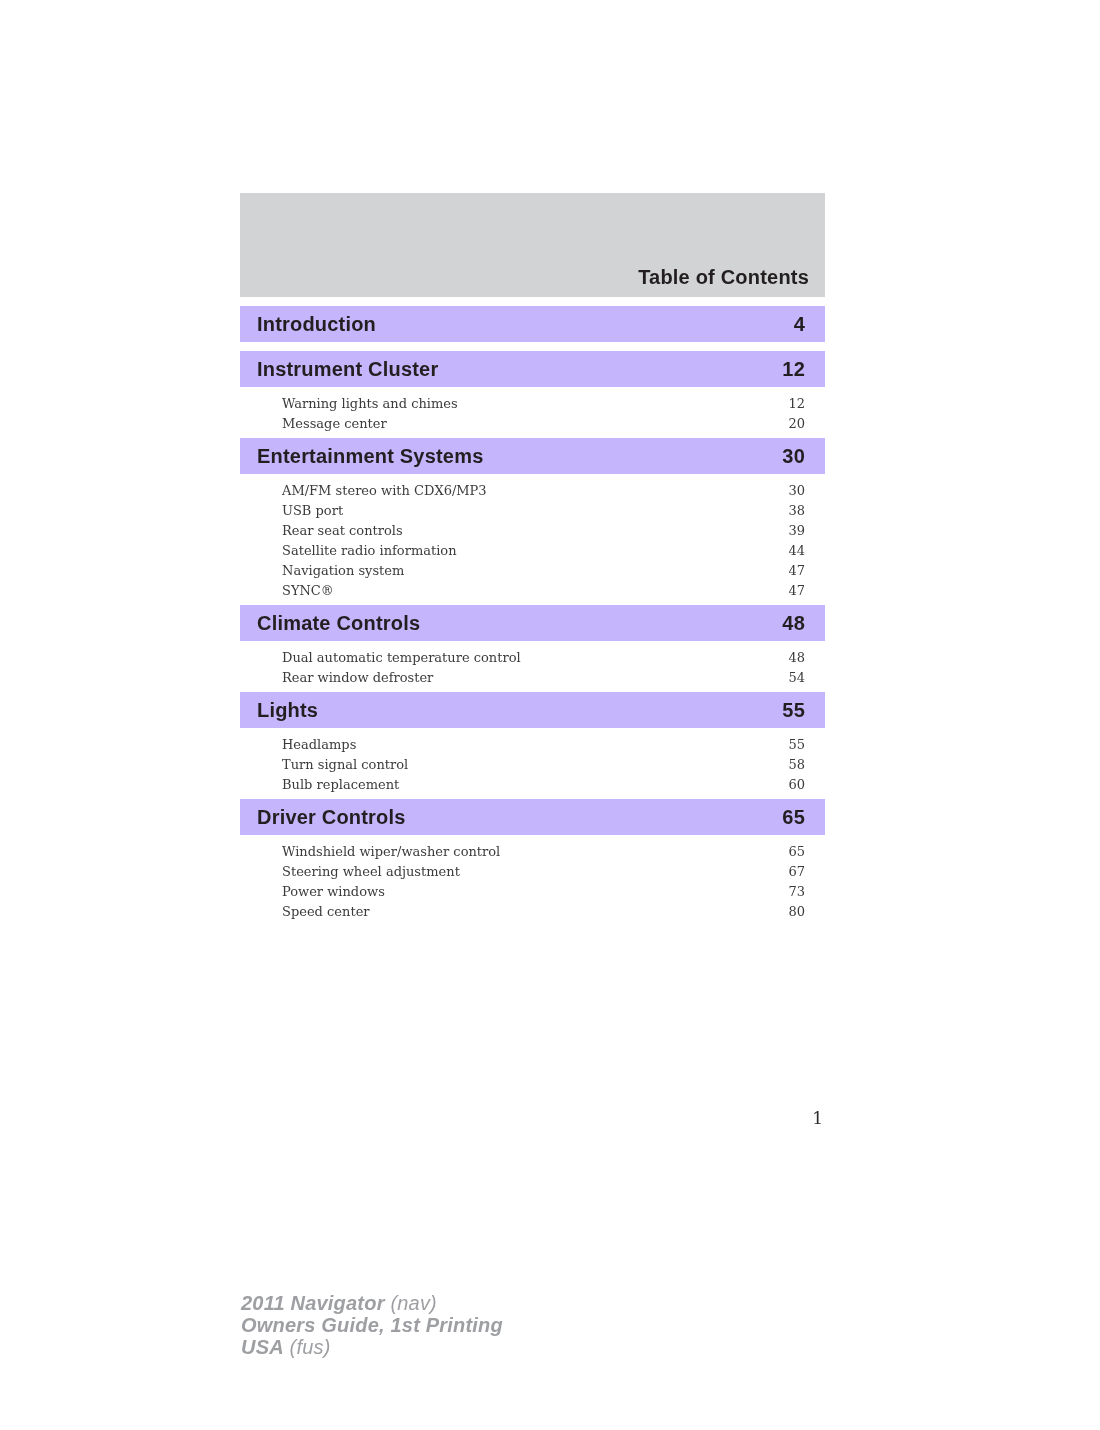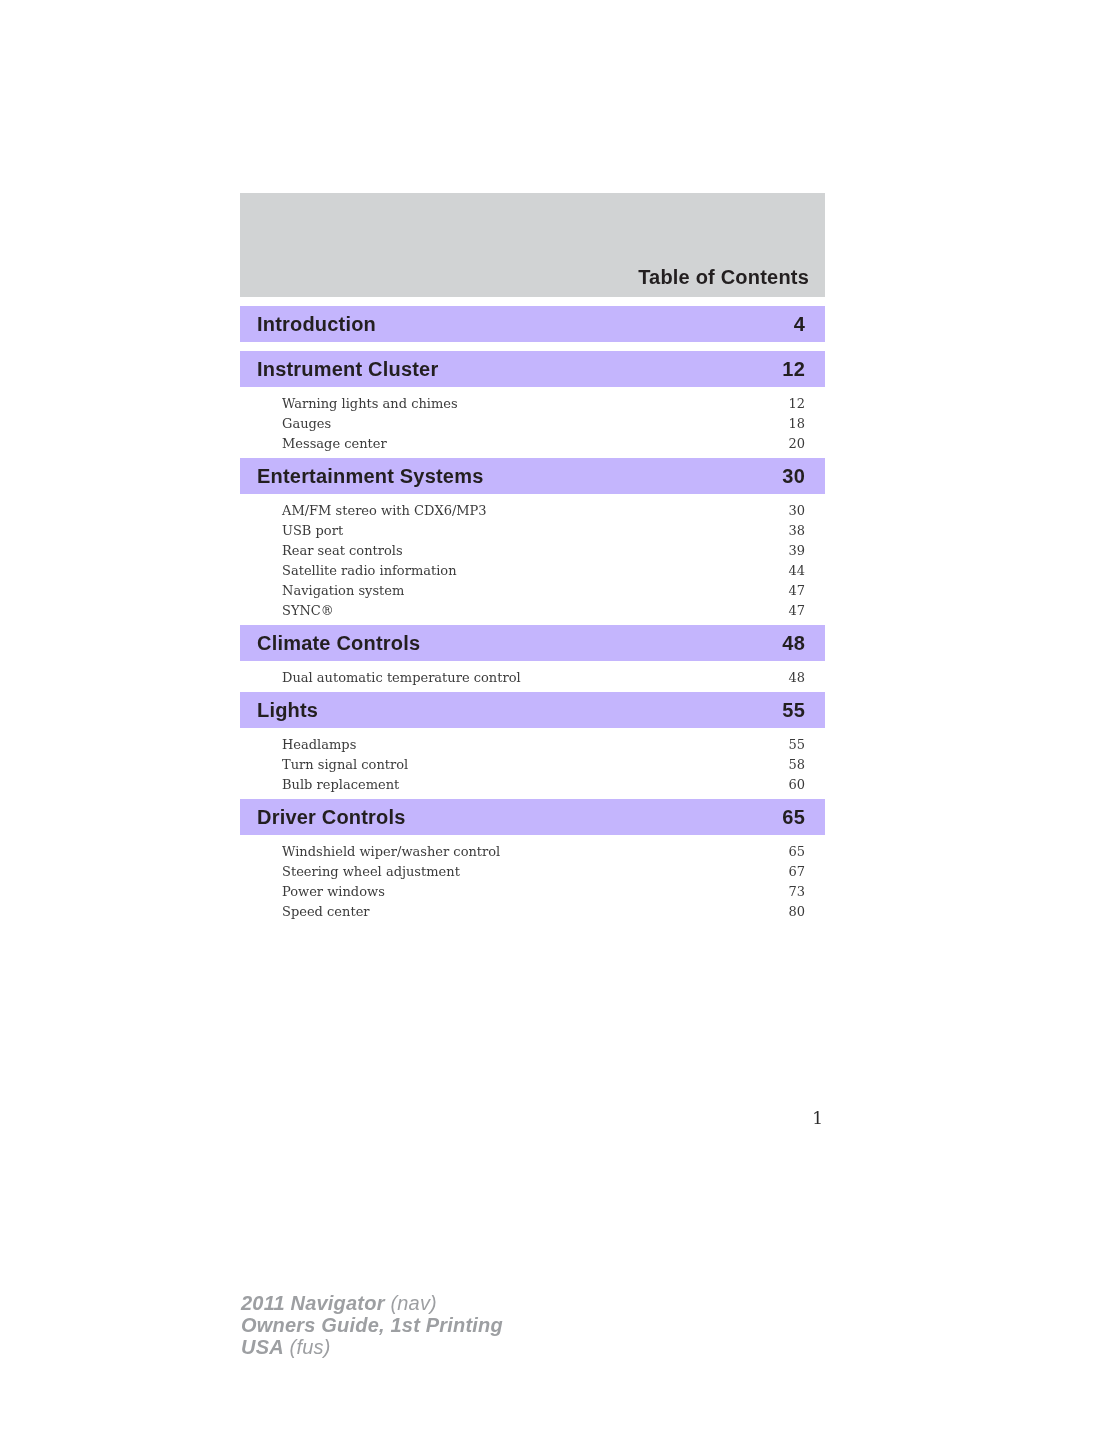--- a/index.html
+++ b/index.html
@@ -102,24 +102,20 @@
       <div class="section-bar">
         <span>Instrument Cluster</span>
         <span>12</span>
       </div>
       <div class="items">
         <div class="item">
           <span>Warning lights and chimes</span>
           <span>12</span>
         </div>
         <div class="item">
-          <span>Gauges</span>
-          <span>18</span>
-        </div>
-        <div class="item">
           <span>Message center</span>
           <span>20</span>
         </div>
       </div>
     </div>
 
     <div class="section tight">
       <div class="section-bar">
         <span>Entertainment Systems</span>
         <span>30</span>
@@ -154,20 +150,24 @@
 
     <div class="section tight">
       <div class="section-bar">
         <span>Climate Controls</span>
         <span>48</span>
       </div>
       <div class="items">
         <div class="item">
           <span>Dual automatic temperature control</span>
           <span>48</span>
+        </div>
+        <div class="item">
+          <span>Rear window defroster</span>
+          <span>54</span>
         </div>
       </div>
     </div>
 
     <div class="section tight">
       <div class="section-bar">
         <span>Lights</span>
         <span>55</span>
       </div>
       <div class="items">

